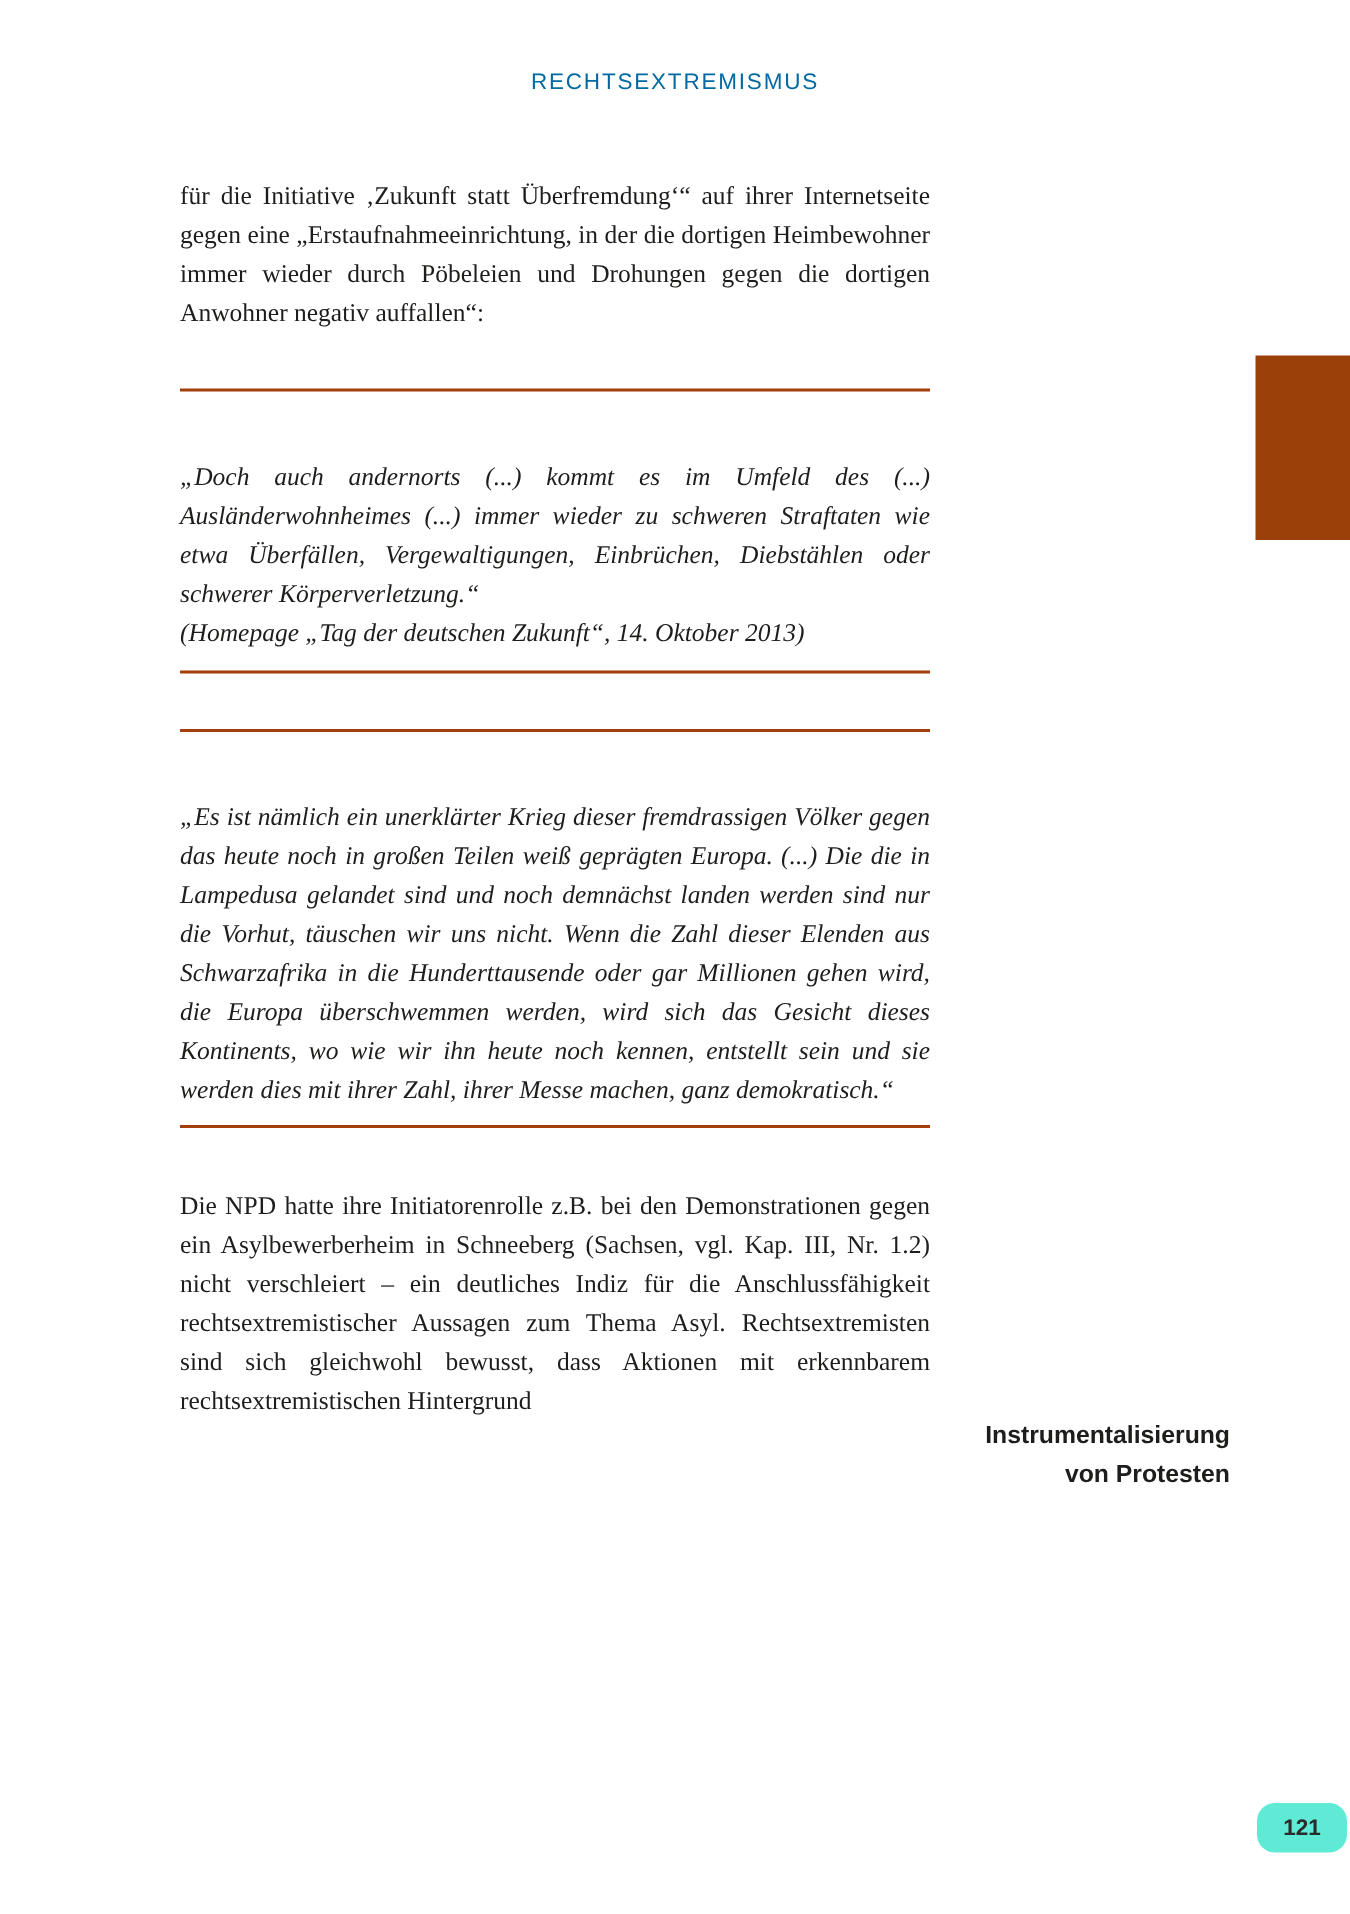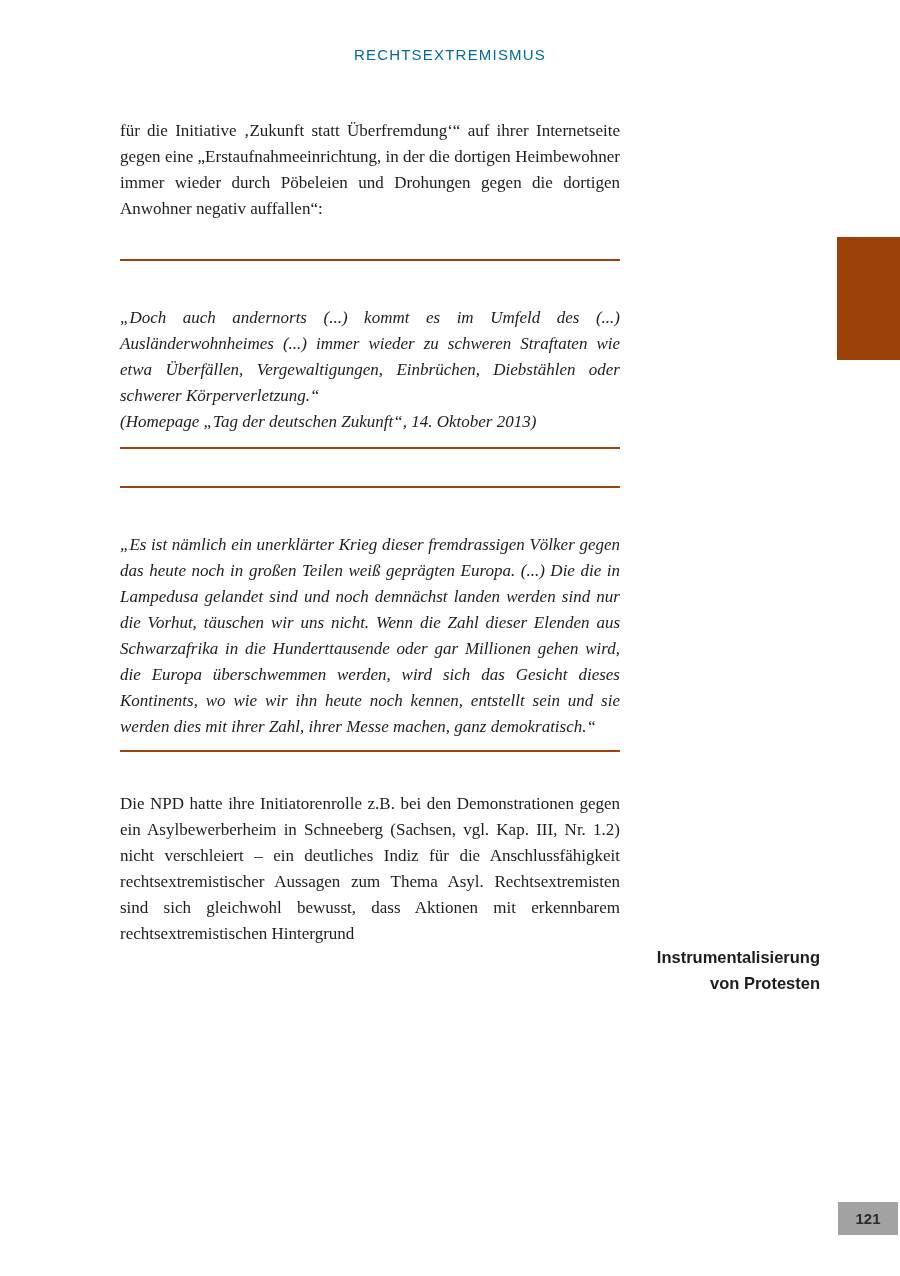--- a/index.html
+++ b/index.html
@@ -73,28 +73,29 @@
     width: 63px;
     height: 123px;
     background: #9c400a;
   }
   .page-number-badge {
     position: absolute;
     right: 2px;
     top: 1202px;
     width: 60px;
     height: 33px;
-    background: #a3a3a3;
+    background: #5eead4;
     font-family: "Liberation Sans", sans-serif;
     font-weight: bold;
     font-size: 15px;
     color: #2b2b2b;
     display: flex;
     align-items: center;
     justify-content: center;
+    border-radius: 12px;
   }
 </style>
 </head>
 <body>
 
 <div class="page">
 
   <div class="running-head">RECHTSEXTREMISMUS</div>
 
   <div class="chapter-tab"></div>

